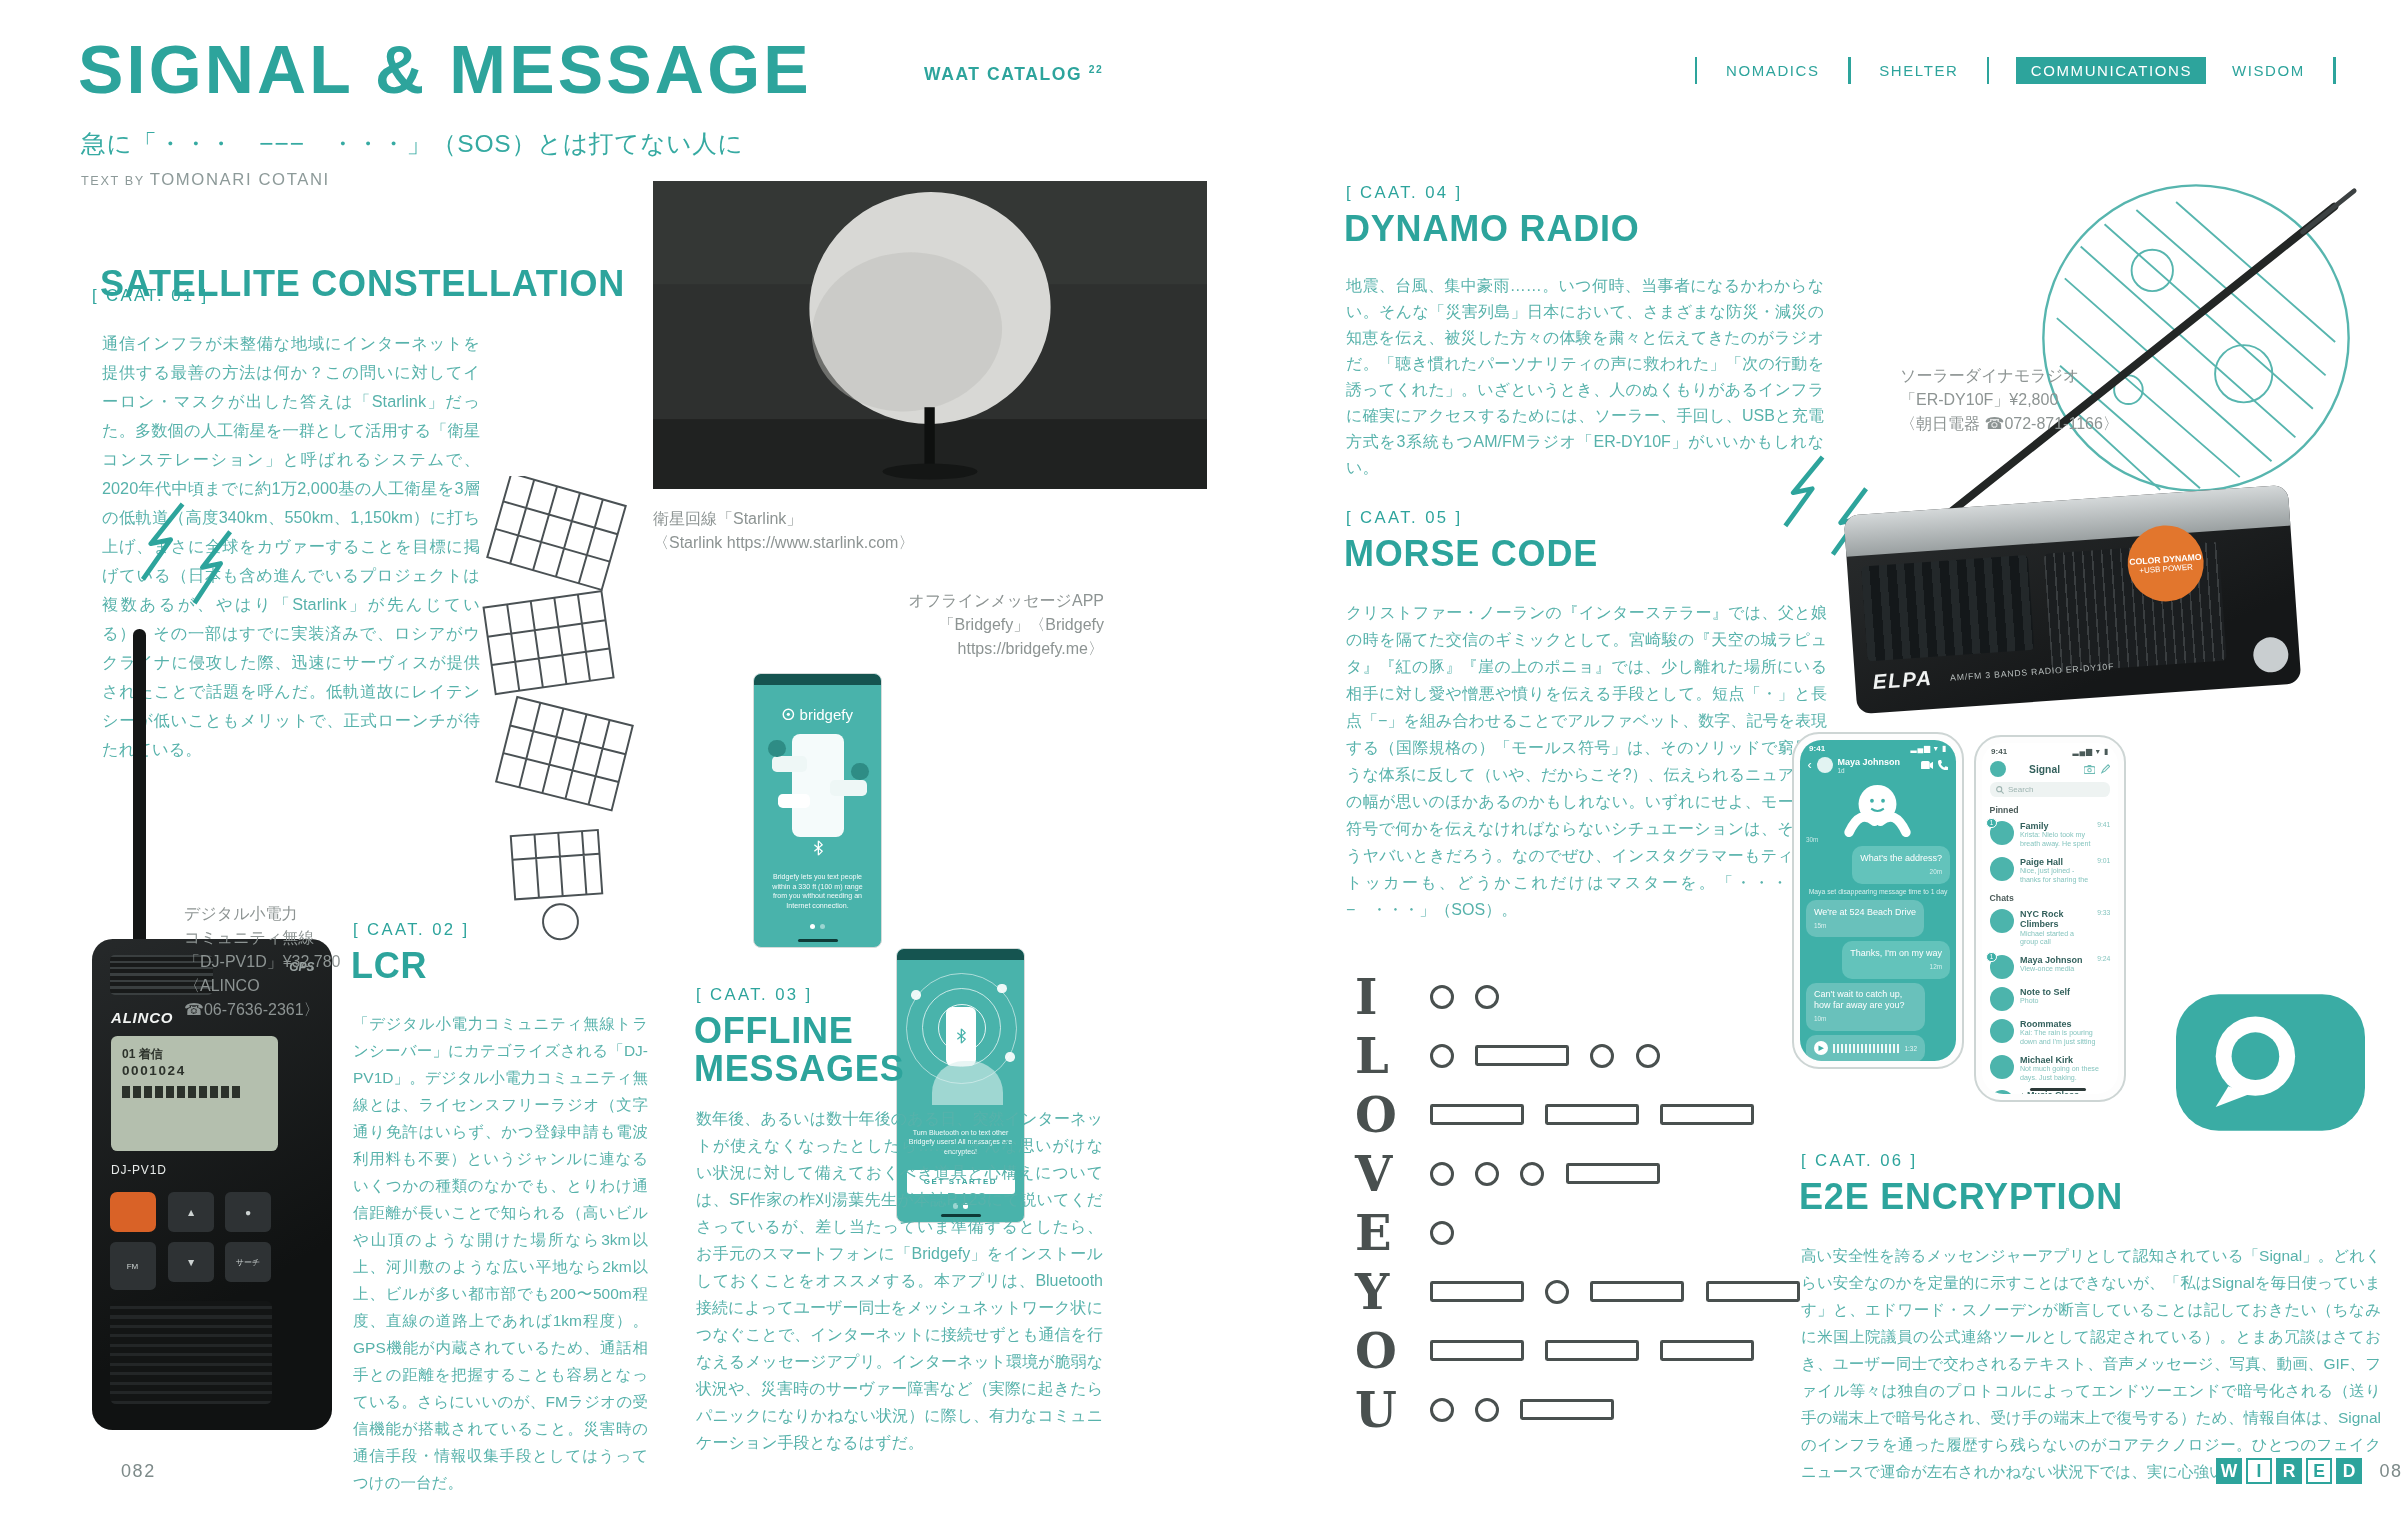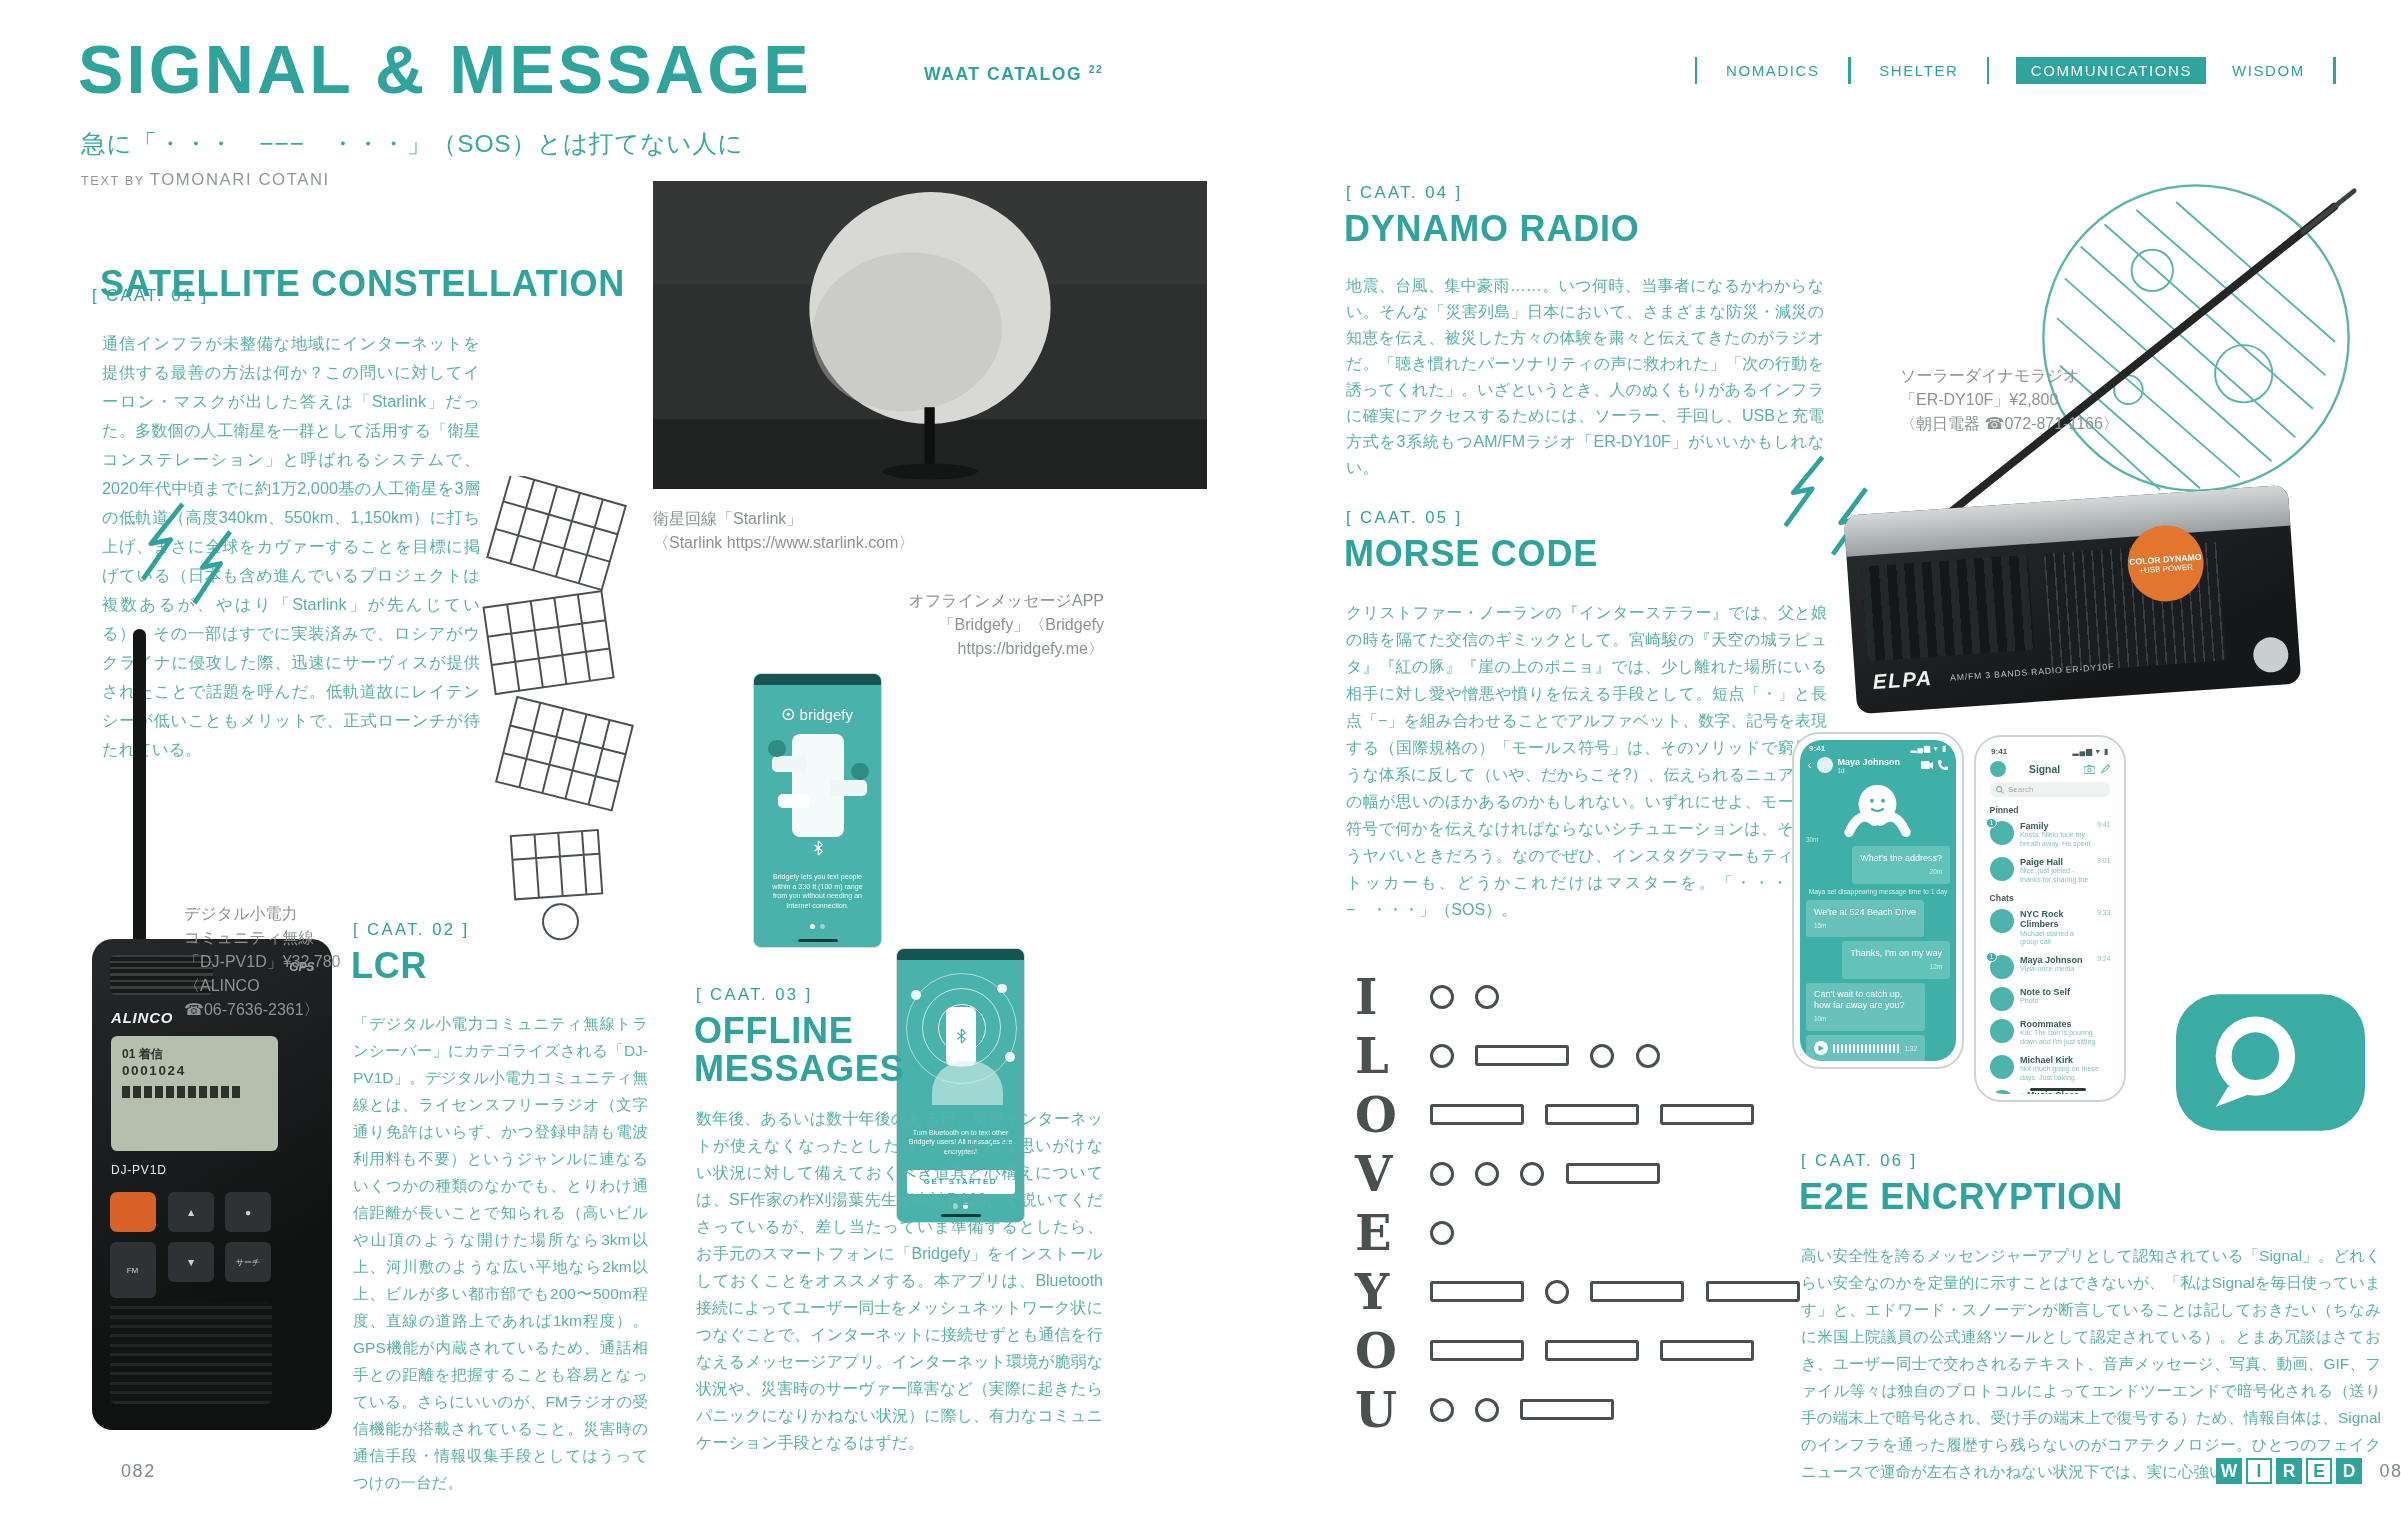--- a/index.html
+++ b/index.html
@@ -42,21 +42,21 @@
   .walkie-body{background:linear-gradient(150deg,#26292a,#101212 70%);border-radius:20.6px;}
   .w-screen{background:#b4bfae;border-radius:6.4px;color:#2c322b;}
   .w-btn{background:#2e3234;border-radius:5.6px;color:#cdd3d2;font-size:10.3px;display:flex;align-items:center;justify-content:center;}
   
   .radio-face{background:linear-gradient(160deg,#2a2d2e,#151718 75%);border-radius:14.3px;}
   
   .phone-frame{background:#fdfdfd;border:2.4px solid #cdd5d4;border-radius:27px;padding:5.6px;}
   .phone-screen{width:100%;height:100%;border-radius:21.4px;overflow:hidden;position:relative;}
   .teal-screen{background:#3fb0a8;color:#ffffff;}
   .white-screen{background:#ffffff;color:#33605c;}
-  .bubble{border-radius:3px;padding:6.4px 8px;font-size:9px;line-height:11px;max-width:119px;}
+  .bubble{border-radius:10px;padding:6.4px 8px;font-size:9px;line-height:11px;max-width:119px;}
   .bubble .meta{display:block;font-size:6.4px;opacity:.75;margin-top:2.4px;text-align:right;}
   .b-in{background:rgba(255,255,255,.22);align-self:flex-start;}
   .b-out{background:#63c3bb;align-self:flex-end;}
   .sysline{font-size:6.8px;opacity:.8;text-align:center;line-height:8.7px;}
   .s-row{display:flex;align-items:flex-start;gap:6.4px;padding:4px 8px;}
   .s-av{width:24px;height:24px;border-radius:50%;background:#4cb4ac;flex:0 0 auto;position:relative;}
   .s-av .bdg{position:absolute;top:-3.2px;left:-3.2px;width:10.3px;height:10.3px;border-radius:50%;
     background:#3fb0a8;color:#fff;font-size:6.4px;display:flex;align-items:center;justify-content:center;border:1.2px solid #fff;}
   .s-name{font-size:9px;font-weight:700;color:#33605c;line-height:10.3px;}
   .s-prev{font-size:7.1px;color:#86c5bf;line-height:8.7px;max-height:17.5px;overflow:hidden;}
@@ -143,21 +143,21 @@
     <div class="abs w-screen" style="left:19px;top:97px;width:167px;height:115px;padding:9.5px 11px;">
       <div style="font-size:12px;font-weight:700;">01 着信</div>
       <div style="font-size:13.5px;font-weight:700;letter-spacing:1.6px;">0001024</div>
       <div style="margin-top:8px;height:12.7px;background:repeating-linear-gradient(90deg,#2c322b 0 8px,transparent 8px 11px);width:119px;"></div>
     </div>
     <div class="abs" style="left:19px;top:224px;color:#e8ebea;font-size:12px;font-weight:400;letter-spacing:0.8px;">DJ-PV1D</div>
     <div class="abs" style="left:17.5px;top:253px;width:46px;height:40px;background:#d96227;border-radius:7.1px;"></div>
     <div class="abs w-btn" style="left:76px;top:253px;width:46px;height:40px;">▲</div>
     <div class="abs w-btn" style="left:133px;top:253px;width:46px;height:40px;">●</div>
     <div class="abs w-btn" style="left:76px;top:303px;width:46px;height:40px;">▼</div>
-    <div class="abs w-btn" style="left:17.5px;top:303px;width:46px;height:56px;font-size:8px;">FM</div>
+    <div class="abs w-btn" style="left:17.5px;top:303px;width:46px;height:48px;font-size:8px;">FM</div>
     <div class="abs w-btn" style="left:133px;top:303px;width:46px;height:40px;font-size:8px;">サーチ</div>
     <div class="abs" style="left:17.5px;top:362px;width:162px;height:103px;background:repeating-linear-gradient(0deg,#232627 0 3.2px,#131515 3.2px 9.5px);border-radius:6.4px;"></div>
   </div>
 
   <div class="abs caption" style="left:184px;top:902px;width:167px;">
     <div>デジタル小電力</div>
     <div>コミュニティ無線</div>
     <div>「DJ-PV1D」¥32,780</div>
     <div>〈ALINCO</div>
     <div>☎06-7636-2361〉</div>

